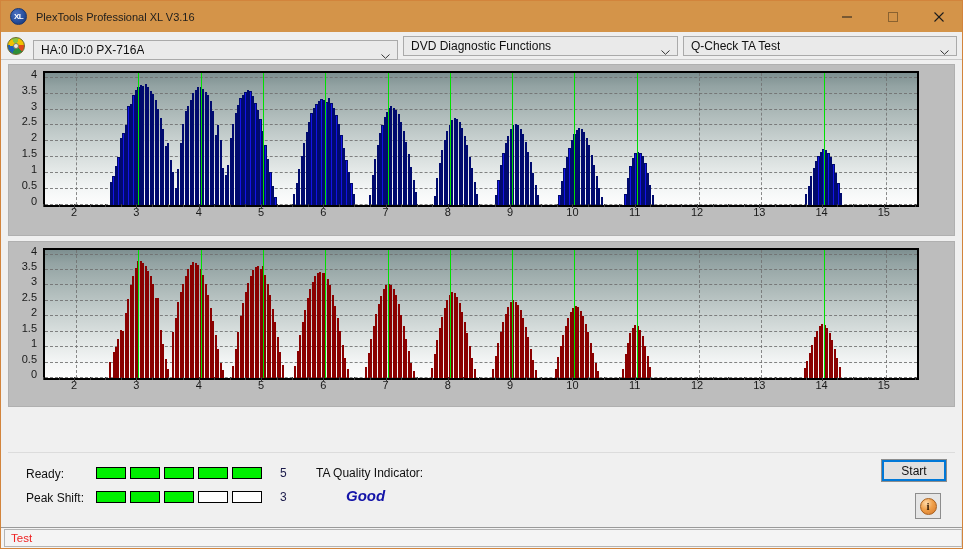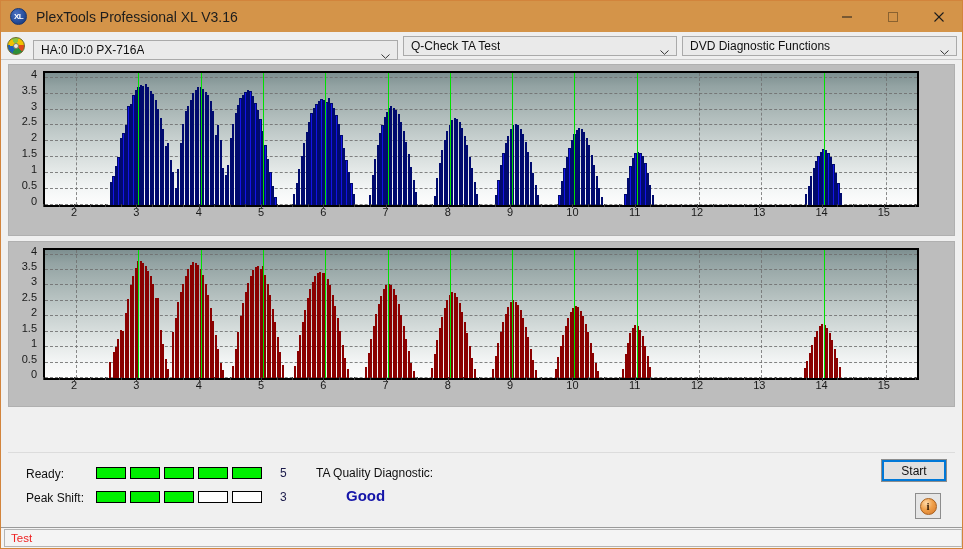--- a/index.html
+++ b/index.html
@@ -28,21 +28,21 @@
     width:17px;height:17px;margin-left:9px;margin-right:9px;
     border-radius:50%;
     background:radial-gradient(circle at 35% 30%, #4a6fbf 0%, #27509e 55%, #14306b 100%);
     border:1px solid #16346f;
     display:flex;align-items:center;justify-content:center;
     font-size:8px;font-weight:bold;color:#fff;
     letter-spacing:-0.5px;
     box-sizing:border-box;
   }
   .title-text{
-    font-size:14px;color:#1d1d1d;
+    font-size:11px;color:#1d1d1d;
     white-space:nowrap;
     text-align:center;
   }
   .win-controls{
     position:absolute;right:0;top:0;height:31px;display:flex;
   }
   .win-btn{
     width:46px;height:31px;display:flex;align-items:center;justify-content:center;
     font-size:13px;color:#1d1d1d;
   }
@@ -204,21 +204,21 @@
     box-sizing:border-box;
   }
   .seg.on{background:#00f000;}
   .meter-val{
     position:absolute;font-size:12px;color:#1a1a4a;
   }
   .tqi-label{
     position:absolute;font-size:12px;color:#101010;
   }
   .tqi-value{
-    position:absolute;font-size:15px;font-weight:bold;color:#1414a8;
+    position:absolute;font-size:15px;font-weight:bold;color:#1414a8;font-style:italic;
   }
   .start-btn{
     position:absolute;right:8px;top:6px;
     width:66px;height:23px;
     background:#e1e1e1;
     border:1px solid #8d8d8d;
     outline:2px solid #0078d7;
     outline-offset:-3px;
     display:flex;align-items:center;justify-content:center;
     font-size:12px;color:#101010;
@@ -292,30 +292,30 @@
   <div class="toolbar">
     <div class="disc-icon"></div>
     <div class="combo" id="combo-drive">
       <span class="val">HA:0 ID:0  PX-716A</span>
       <span class="arrow">
         <svg width="9" height="5" viewBox="0 0 9 5">
             <path d="M0.5 0.5 L4.5 4.3 L8.5 0.5" fill="none" stroke="#333" stroke-width="1"></path>
           </svg>
       </span>
     </div>
-    <div class="combo" id="combo-test">
-      <span class="val">Q-Check TA Test</span>
+    <div class="combo" id="combo-function">
+      <span class="val">DVD Diagnostic Functions</span>
       <span class="arrow">
         <svg width="9" height="5" viewBox="0 0 9 5">
             <path d="M0.5 0.5 L4.5 4.3 L8.5 0.5" fill="none" stroke="#333" stroke-width="1"></path>
           </svg>
       </span>
     </div>
-    <div class="combo" id="combo-function">
-      <span class="val">DVD Diagnostic Functions</span>
+    <div class="combo" id="combo-test">
+      <span class="val">Q-Check TA Test</span>
       <span class="arrow">
         <svg width="9" height="5" viewBox="0 0 9 5">
             <path d="M0.5 0.5 L4.5 4.3 L8.5 0.5" fill="none" stroke="#333" stroke-width="1"></path>
           </svg>
       </span>
     </div>
   </div>
 
   <div class="charts">
 
@@ -977,21 +977,21 @@
     <div class="f-label" style="left:18px;top:38px;">Peak Shift:</div>
     <div class="meter" id="meter-peakshift" style="left:88px;top:38px;">
         <div class="seg on"></div>
         <div class="seg on"></div>
         <div class="seg on"></div>
         <div class="seg"></div>
         <div class="seg"></div>
       </div>
     <div class="meter-val" style="left:272px;top:37px;">3</div>
 
-    <div class="tqi-label" style="left:308px;top:13px;">TA Quality Diagnostic:</div>
+    <div class="tqi-label" style="left:308px;top:13px;">TA Quality Indicator:</div>
     <div class="tqi-value" style="left:338px;top:34px;">Good</div>
 
     <div class="start-btn">Start</div>
     <div class="info-btn">
       <div class="info-ball">i</div>
     </div>
   </div>
 
   <div class="statusbar">
     <div class="status-cell">

